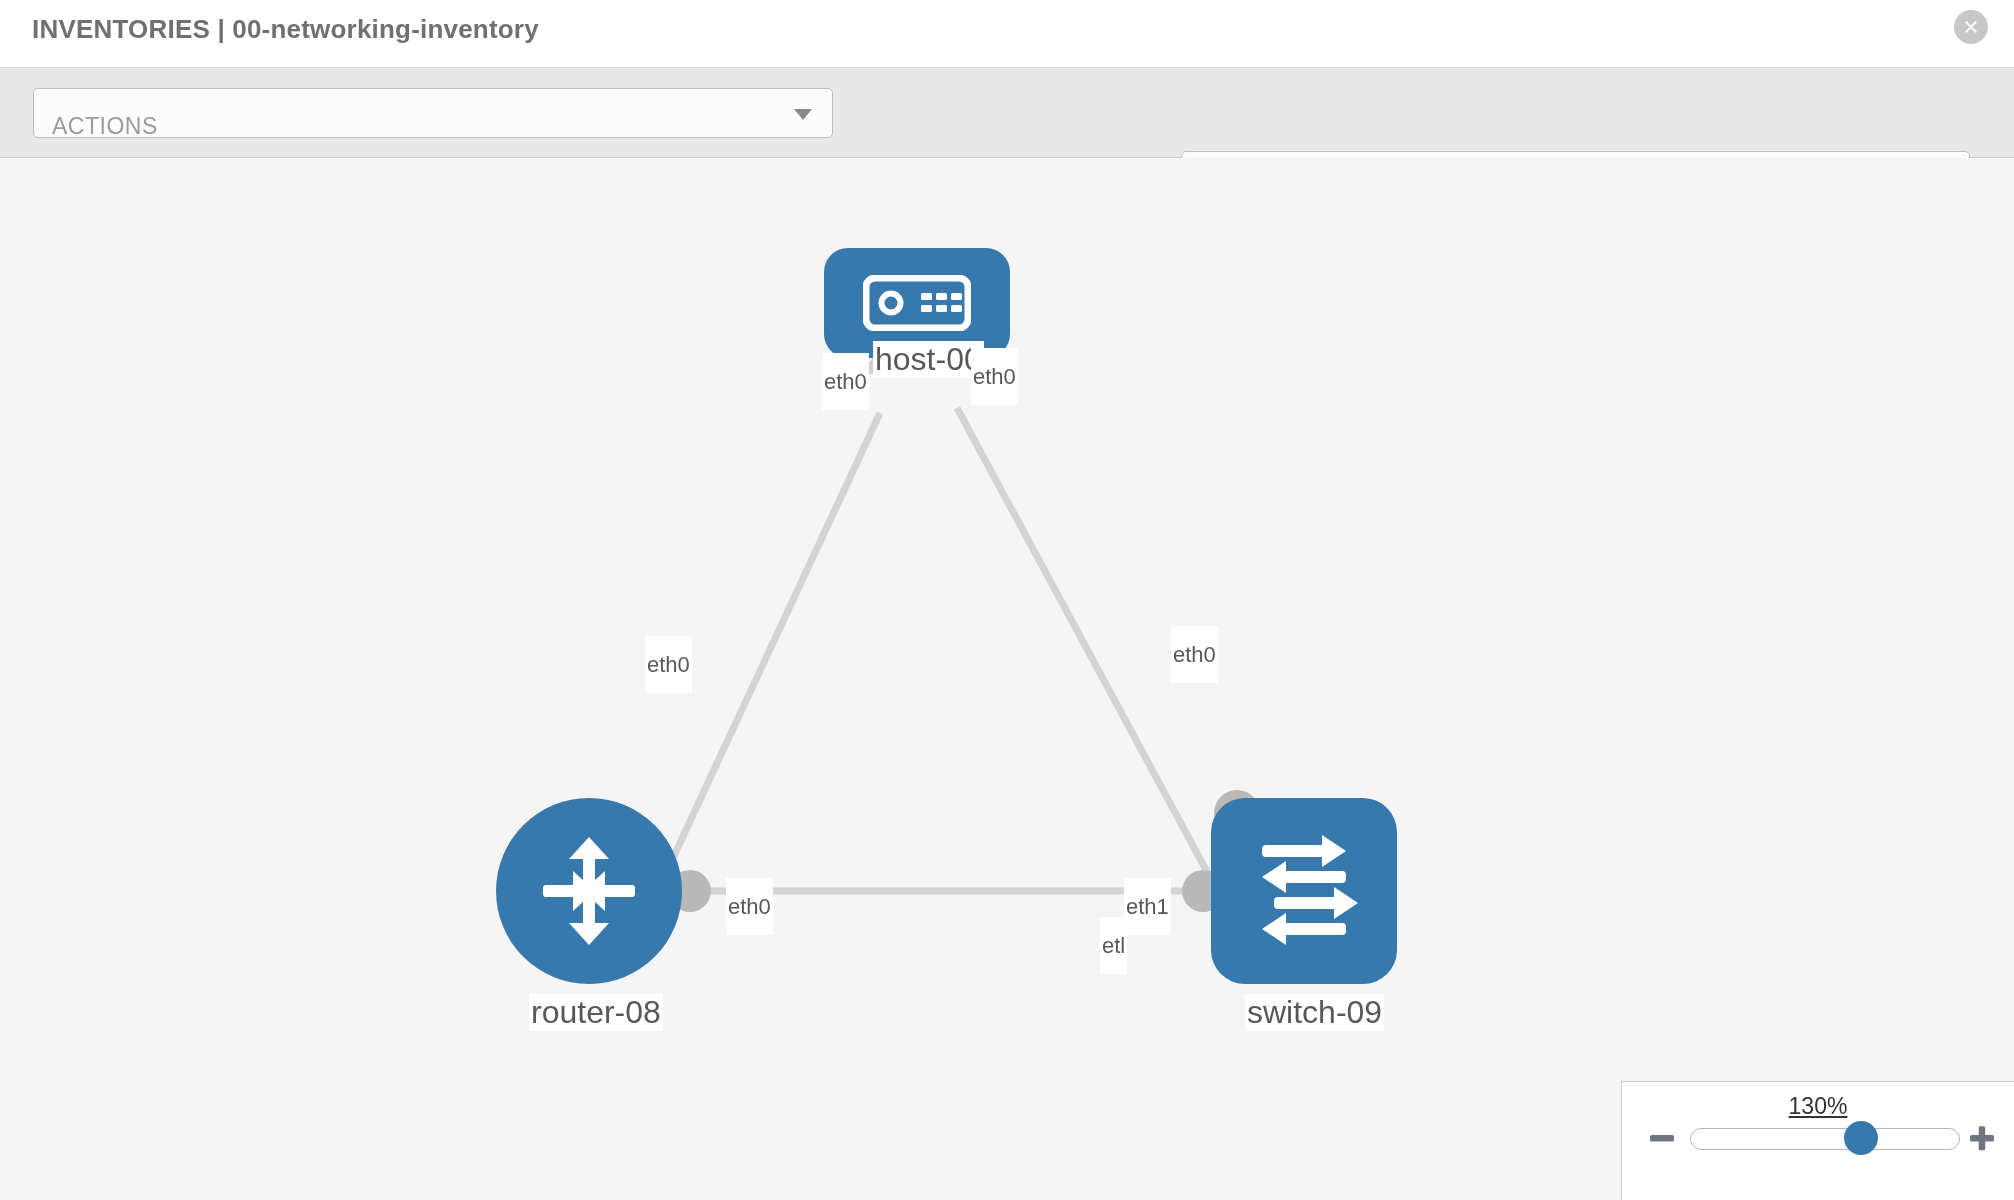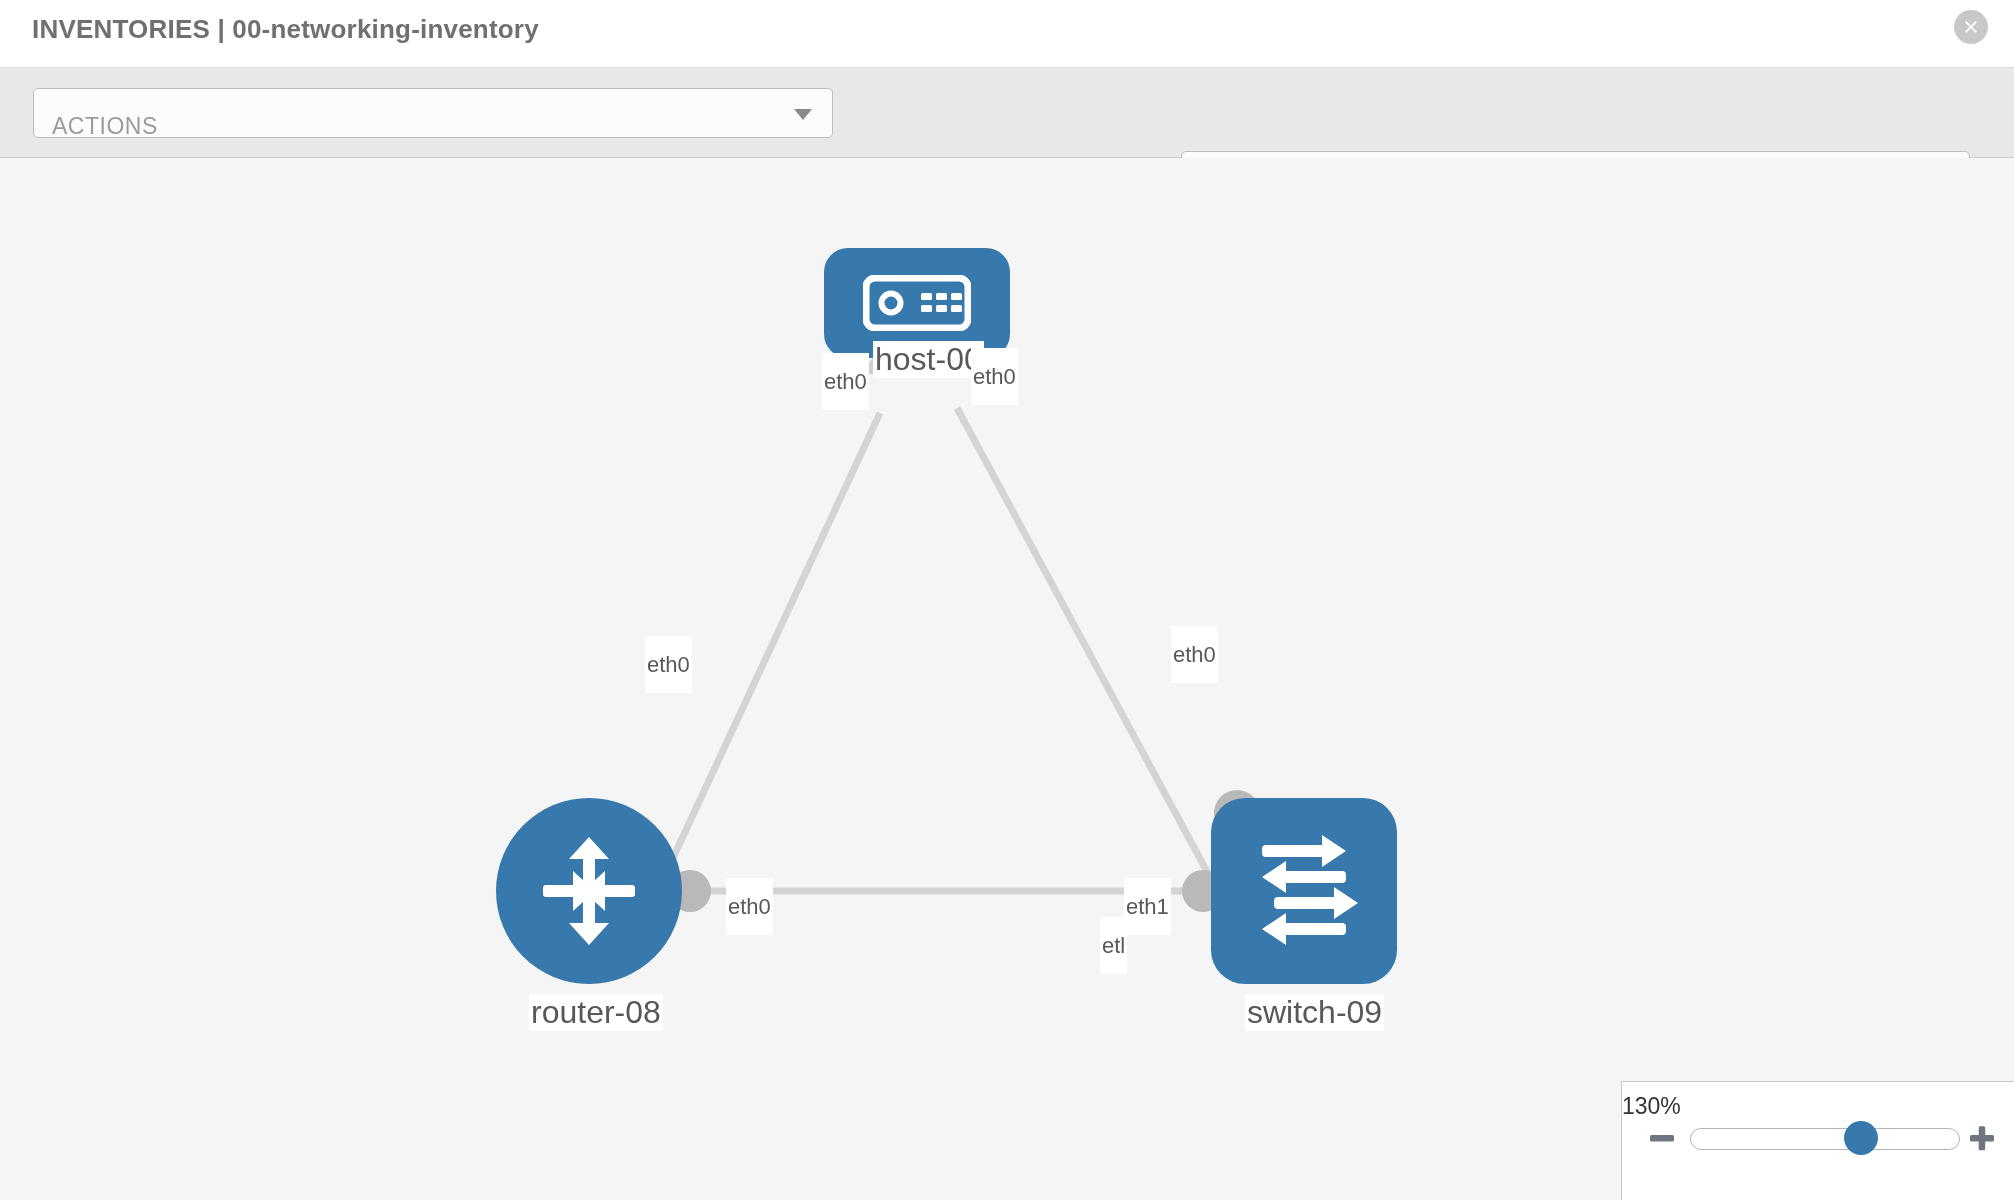--- a/index.html
+++ b/index.html
@@ -181,23 +181,24 @@
     background: #ffffff;
     border-left: 1px solid #c9c9c9;
     border-top: 1px solid #c9c9c9;
     box-sizing: border-box;
   }
   .zoom-value {
     position: absolute;
     top: 11px;
     left: 0;
     width: 100%;
-    text-align: left;
+    text-align: center;
     font-size: 23px;
     color: #333333;
+    text-decoration: underline;
   }
   .zoom-minus, .zoom-plus {
     position: absolute;
     top: 38px;
     width: 36px;
     height: 36px;
     cursor: pointer;
     display: flex;
     align-items: center;
     justify-content: center;

